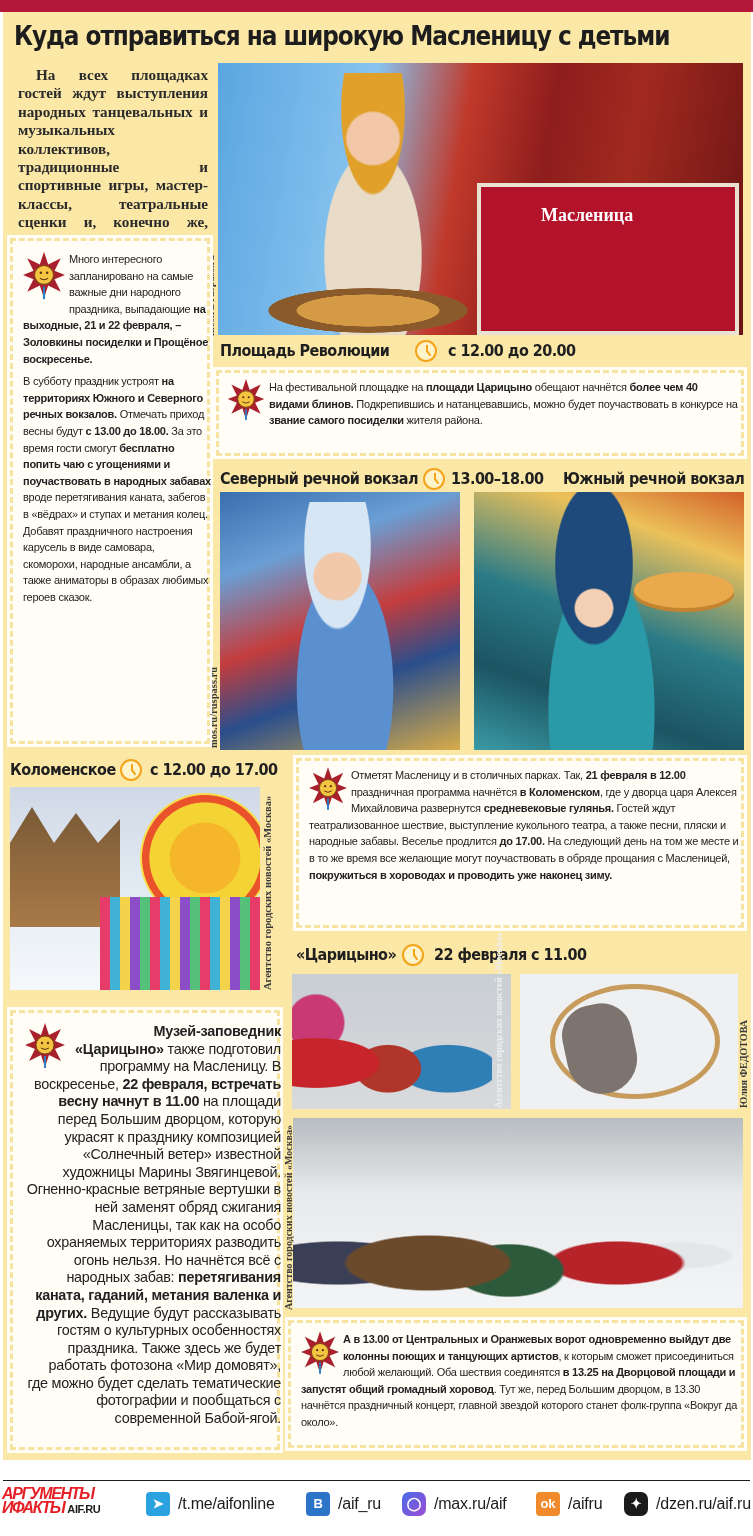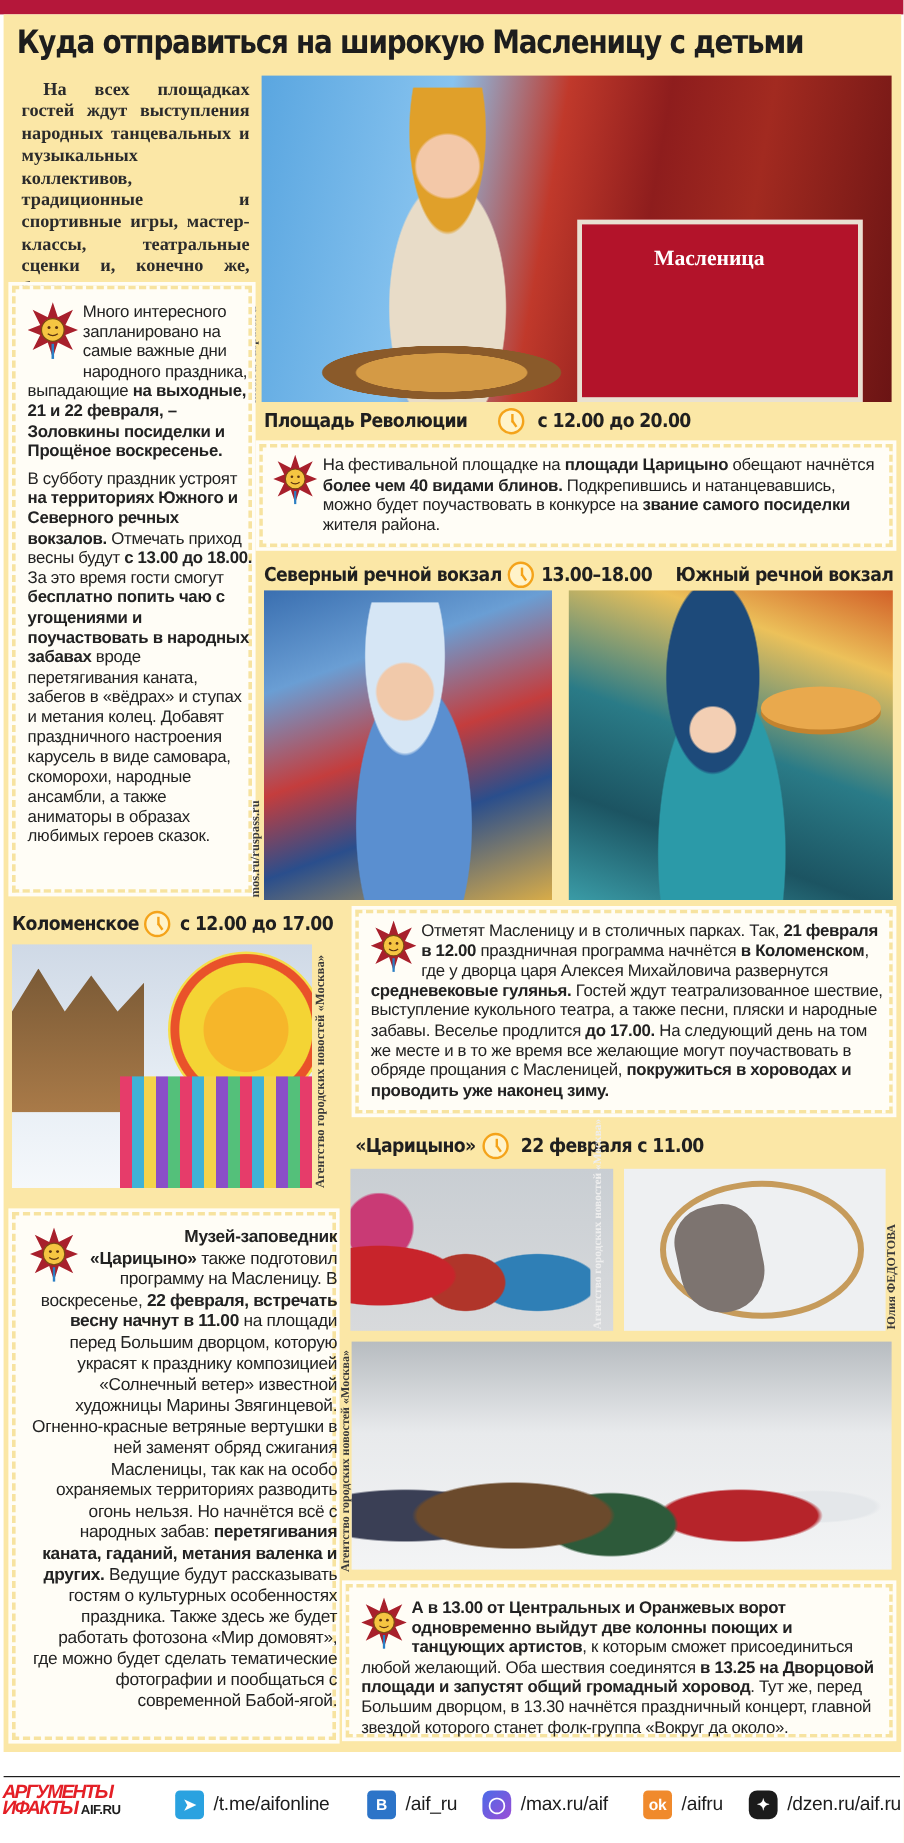--- a/index.html
+++ b/index.html
@@ -15,31 +15,31 @@
   .intro { position: absolute; left: 18px; top: 66px; width: 190px; font-family: "Liberation Serif", serif; font-weight: bold;
            font-size: 15.2px; line-height: 18.4px; text-align: justify; color: #2b2b2b; text-indent: 18px; }
 
   .photo { position: absolute; overflow: hidden; }
   .ph1 { left: 218px; top: 63px; width: 525px; height: 272px;
          background: linear-gradient(100deg, #5aa6e0 0%, #87c3ef 28%, #c0392b 45%, #8e1d1d 60%, #a22a20 75%, #6b1414 100%); }
   .ph1 .figure { position: absolute; left: 70px; top: 10px; width: 170px; height: 262px;
          background: radial-gradient(circle at 50% 25%, #f3c8a8 0 12%, transparent 13%),
                      radial-gradient(ellipse at 50% 14%, #e0a02a 0 26%, transparent 27%),
                      radial-gradient(ellipse at 50% 70%, #e8dcc8 0 40%, transparent 41%); }
-  .ph1 .booth { position: absolute; right: 24px; top: 120px; width: 238px; height: 152px; background: #b3132a; border: 4px solid #e9e1d2; }
+  .ph1 .booth { position: absolute; right: 4px; top: 120px; width: 262px; height: 152px; background: #b3132a; border: 4px solid #e9e1d2; }
   .ph1 .booth span { position: absolute; left: 60px; top: 18px; color: #fff; font-family: "Liberation Serif", serif; font-weight: bold; font-size: 18px; }
   .ph1 .plate { position: absolute; left: 50px; top: 225px; width: 200px; height: 45px; border-radius: 50%;
          background: radial-gradient(ellipse, #d49a45 0 50%, #8a5a2a 51% 70%, transparent 71%); }
 
   .credit { position: absolute; font-family: "Liberation Serif", serif; font-weight: bold; font-size: 10.5px; color: #3a3a3a;
             transform: rotate(-90deg); transform-origin: left top; white-space: nowrap; }
 
   .stamp { position: absolute; background: #fffdf6; border: 3px dashed #f7e3a0; outline: 3px solid #fffdf6; }
   .sun { position: absolute; width: 38px; height: 42px; }
-  .boxtext { font-size: 14px; line-height: 16.6px; color: #222; letter-spacing: -0.25px; }
+  .boxtext { font-size: 11px; line-height: 16.6px; color: #222; letter-spacing: -0.25px; }
   .boxtext b { font-weight: bold; }
 
   .left-box { left: 10px; top: 238px; width: 200px; height: 506px; }
   .left-box .boxtext { position: absolute; left: 10px; top: 10px; width: 188px; }
   .float-sun { float: left; width: 42px; height: 50px; margin-right: 4px; }
 
   .caption { position: absolute; font-family: "DejaVu Sans", sans-serif; font-weight: bold; font-size: 16px; letter-spacing: -0.6px;
              color: #1f1f1f; white-space: nowrap; transform: scaleX(0.9); transform-origin: left top; }
   .clock { position: absolute; width: 22px; height: 22px; border-radius: 50%; border: 2px solid #f4a31a; background: #fff3c9; }
   .clock::before { content: ""; position: absolute; left: 9px; top: 3px; width: 1.5px; height: 7px; background: #f4a31a; }

